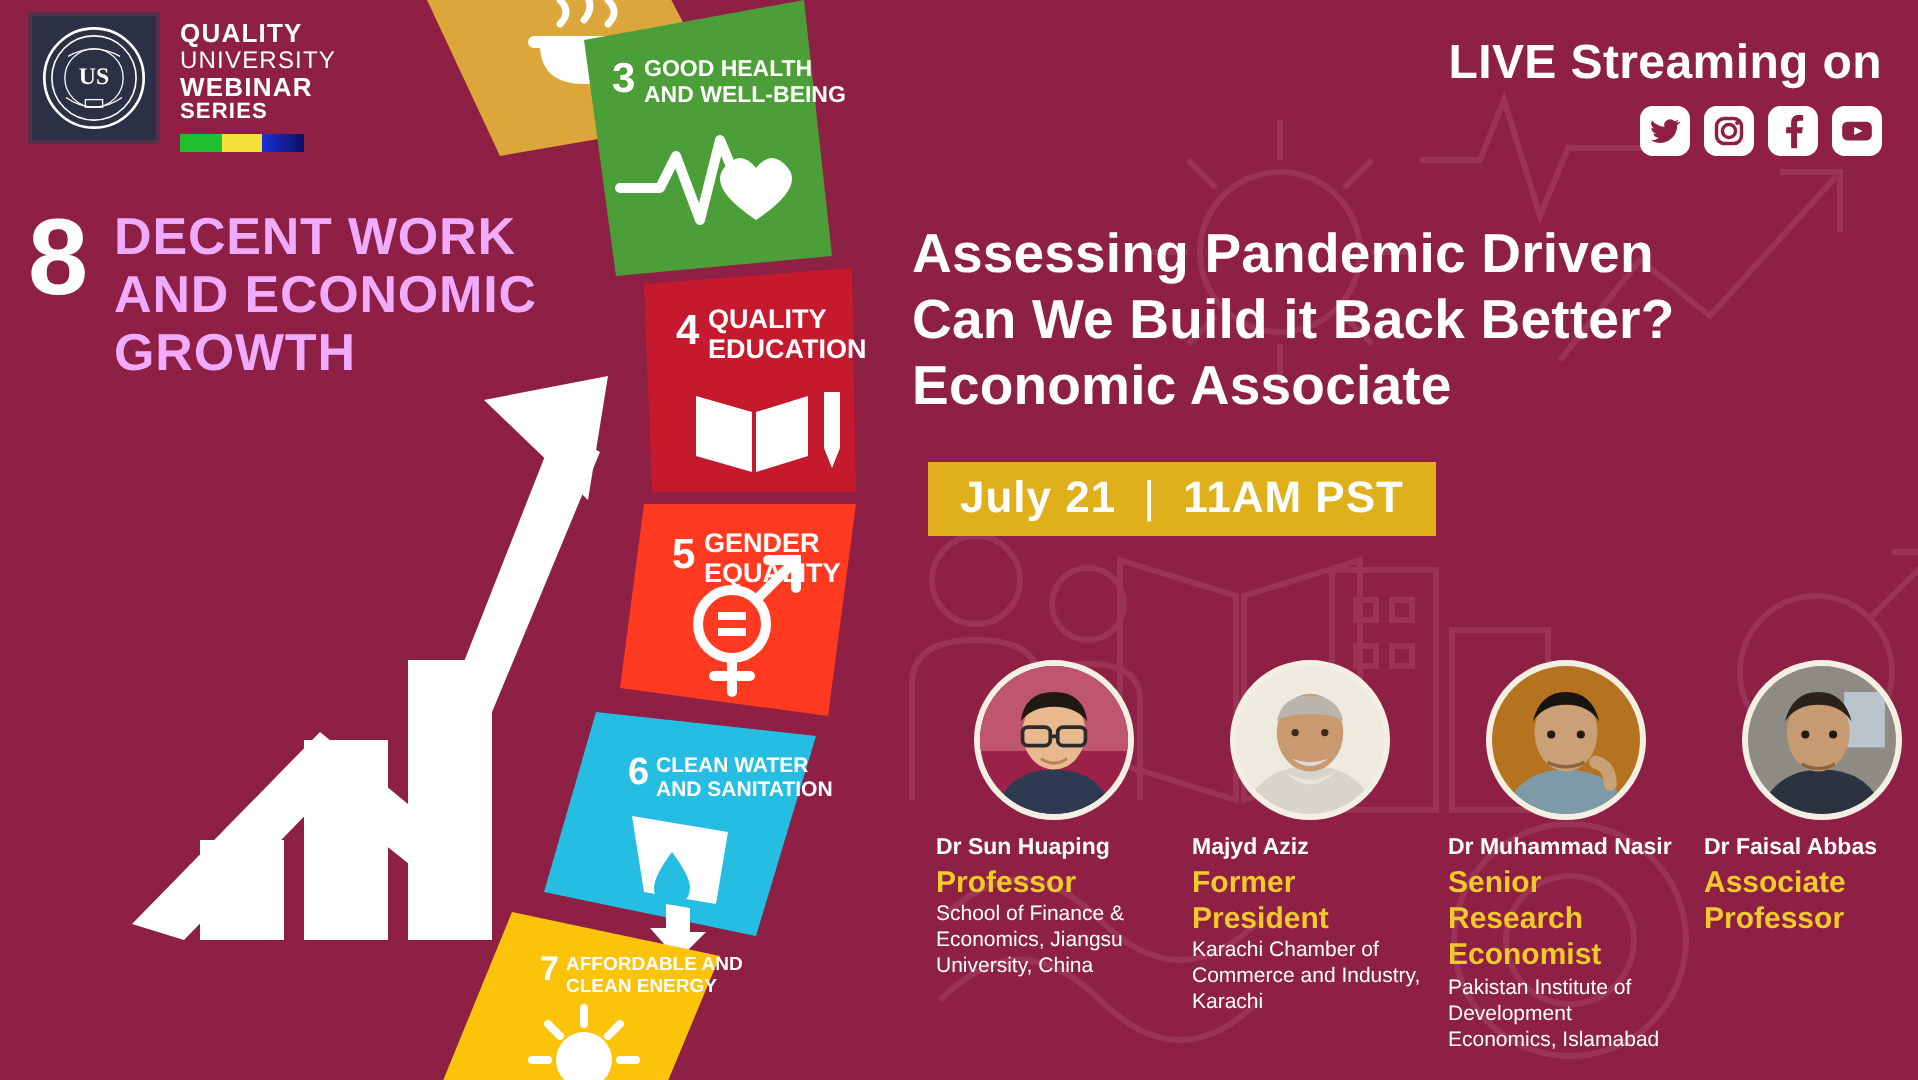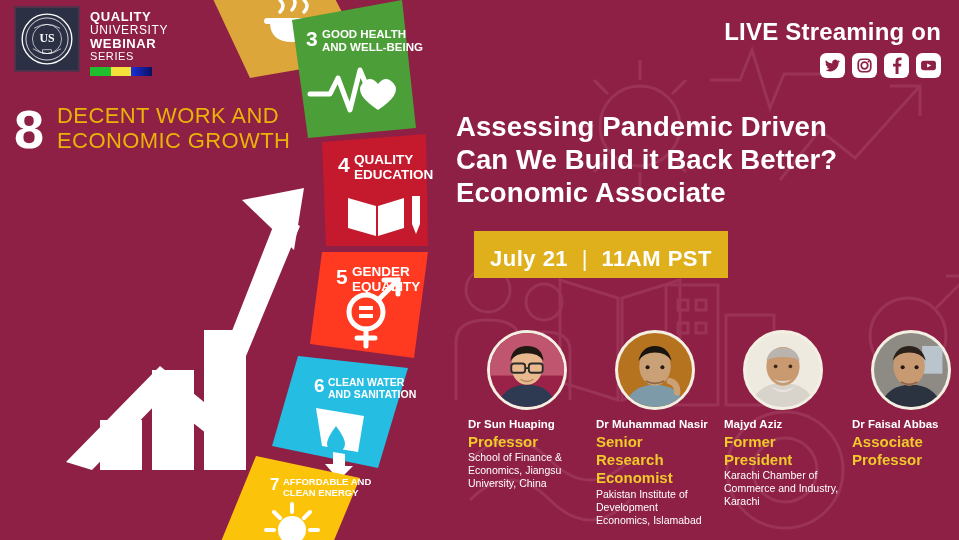--- a/index.html
+++ b/index.html
@@ -27,28 +27,28 @@
     border:2px solid #55304a;
     display:flex; align-items:center; justify-content:center;
     flex:0 0 auto;
   }
   .seal { width:54px; height:54px; }
   .brand { padding-top:4px; line-height:1.08; }
   .brand div { color:#fff; letter-spacing:.6px; }
   .b1 { font-size:13px; font-weight:bold; }
   .b2 { font-size:12px; font-weight:normal; }
   .b3 { font-size:13px; font-weight:bold; }
-  .b4 { font-size:11px; font-weight:normal; }
+  .b4 { font-size:11px; font-weight:bold; }
   .colorbar { display:flex; margin-top:4px; width:62px; height:9px; }
   .colorbar i { flex:1; display:block; }
 
   
   .sdg8 { position:absolute; left:14px; top:104px; display:flex; align-items:flex-start; gap:14px; }
   .sdg8 .num { color:#fff; font-size:54px; font-weight:bold; line-height:.95; letter-spacing:-1px; font-stretch:condensed; }
-  .sdg8 .txt { color:#eab308; font-size:22px; font-weight:normal; line-height:1.12; letter-spacing:.4px; text-transform:uppercase; max-width:240px; }
+  .sdg8 .txt { color:#f0abfc; font-size:26px; font-weight:bold; line-height:1.12; letter-spacing:.4px; text-transform:uppercase; max-width:240px; }
   .growth-icon { position:absolute; left:52px; top:170px; width:260px; height:300px; }
 
   
   .wheel { position:absolute; left:170px; top:-26px; width:300px; height:600px; }
 
   
   .live { position:absolute; right:18px; top:18px; }
   .live .ltxt { color:#fff; font-size:24px; font-weight:bold; letter-spacing:.2px; }
   .socials { display:flex; gap:7px; justify-content:flex-end; margin-top:7px; }
   .sico { width:25px; height:25px; }
@@ -58,24 +58,24 @@
     position:absolute; left:457px; top:88px;
     color:#F0C92B; font-size:19.5px; font-weight:bold; letter-spacing:.2px;
     white-space:nowrap;
   }
   .headline {
     position:absolute; left:456px; top:110px;
     color:#fff; font-size:27.5px; font-weight:bold; line-height:1.2;
     letter-spacing:.1px; width:470px;
   }
   .datebadge {
-    position:absolute; left:474px; top:231px;
+    position:absolute; left:464px; top:231px;
     background:#DFB01C; color:#fff;
     font-size:22px; font-weight:bold; letter-spacing:.5px;
-    padding:15px 16px 6px 16px;
+    padding:5px 16px 6px 16px;
   }
   .datebadge .sep { display:inline-block; padding:0 7px; font-weight:normal; }
 
   
   .speakers { position:absolute; left:468px; top:330px; width:505px; display:flex; gap:11px; }
   .spk { width:117px; }
   .avatar {
     width:80px; height:80px; border-radius:50%;
     background:#F3EFE2; border:3px solid #F3EFE2;
     overflow:hidden; margin:0 auto 8px auto; position:relative;
@@ -300,51 +300,51 @@
         </svg>
       </div>
       <div class="nm">Dr Sun Huaping</div>
       <div class="rl">Professor</div>
       <div class="af">School of Finance &amp; Economics, Jiangsu University, China</div>
     </div>
 
     <div class="spk">
       <div class="avatar">
         <svg viewBox="0 0 80 80">
+          <rect width="80" height="80" fill="#efeae0"></rect>
+          <path d="M4 80 q8 -26 36 -26 q28 0 36 26 Z" fill="#d8d4cc"></path>
+          <ellipse cx="40" cy="36" rx="18" ry="21" fill="#c99a70"></ellipse>
+          <path d="M22 30 q3 -14 18 -14 q15 0 18 14 q-5 -4 -18 -4 q-13 0 -18 4 Z" fill="#b9b4ae"></path>
+          <path d="M30 50 q10 8 20 0 q-10 4 -20 0 Z" fill="#ddd8d2"></path>
+          <path d="M26 57 q14 9 28 0 q-14 14 -28 0 Z" fill="#e8e4df"></path>
+          <circle cx="32" cy="36" r="2" fill="#3a2a1c"></circle>
+          <circle cx="48" cy="36" r="2" fill="#3a2a1c"></circle>
+        </svg>
+      </div>
+      <div class="nm">Majyd Aziz</div>
+      <div class="rl">Former President</div>
+      <div class="af">Karachi Chamber of Commerce and Industry, Karachi</div>
+    </div>
+
+    <div class="spk">
+      <div class="avatar">
+        <svg viewBox="0 0 80 80">
           <rect width="80" height="80" fill="#b5721f"></rect>
           <path d="M6 80 q8 -24 34 -24 q26 0 34 24 Z" fill="#7d9aa8"></path>
           <ellipse cx="40" cy="36" rx="17" ry="21" fill="#caa077"></ellipse>
           <path d="M22 30 q4 -16 18 -16 q14 0 18 16 q-6 -9 -18 -9 q-12 0 -18 9 Z" fill="#1a1410"></path>
           <circle cx="32" cy="37" r="2.2" fill="#24180f"></circle>
           <circle cx="48" cy="37" r="2.2" fill="#24180f"></circle>
           <path d="M30 52 q10 5 20 0" stroke="#8d6445" stroke-width="1.8" fill="none"></path>
           <path d="M56 52 q8 2 8 12" stroke="#caa077" stroke-width="7" fill="none" stroke-linecap="round"></path>
         </svg>
       </div>
       <div class="nm">Dr Muhammad Nasir</div>
       <div class="rl">Senior Research Economist</div>
       <div class="af">Pakistan Institute of Development Economics, Islamabad</div>
-    </div>
-
-    <div class="spk">
-      <div class="avatar">
-        <svg viewBox="0 0 80 80">
-          <rect width="80" height="80" fill="#efeae0"></rect>
-          <path d="M4 80 q8 -26 36 -26 q28 0 36 26 Z" fill="#d8d4cc"></path>
-          <ellipse cx="40" cy="36" rx="18" ry="21" fill="#c99a70"></ellipse>
-          <path d="M22 30 q3 -14 18 -14 q15 0 18 14 q-5 -4 -18 -4 q-13 0 -18 4 Z" fill="#b9b4ae"></path>
-          <path d="M30 50 q10 8 20 0 q-10 4 -20 0 Z" fill="#ddd8d2"></path>
-          <path d="M26 57 q14 9 28 0 q-14 14 -28 0 Z" fill="#e8e4df"></path>
-          <circle cx="32" cy="36" r="2" fill="#3a2a1c"></circle>
-          <circle cx="48" cy="36" r="2" fill="#3a2a1c"></circle>
-        </svg>
-      </div>
-      <div class="nm">Majyd Aziz</div>
-      <div class="rl">Former President</div>
-      <div class="af">Karachi Chamber of Commerce and Industry, Karachi</div>
     </div>
 
     <div class="spk">
       <div class="avatar">
         <svg viewBox="0 0 80 80">
           <rect width="80" height="80" fill="#8e8a84"></rect>
           <rect x="52" y="14" width="22" height="30" fill="#b9c4cc"></rect>
           <path d="M6 80 q8 -24 34 -24 q26 0 34 24 Z" fill="#2b3340"></path>
           <ellipse cx="38" cy="36" rx="17" ry="21" fill="#c89a72"></ellipse>
           <path d="M20 30 q4 -16 18 -16 q14 0 18 16 q-6 -9 -18 -9 q-12 0 -18 9 Z" fill="#2a211a"></path>

